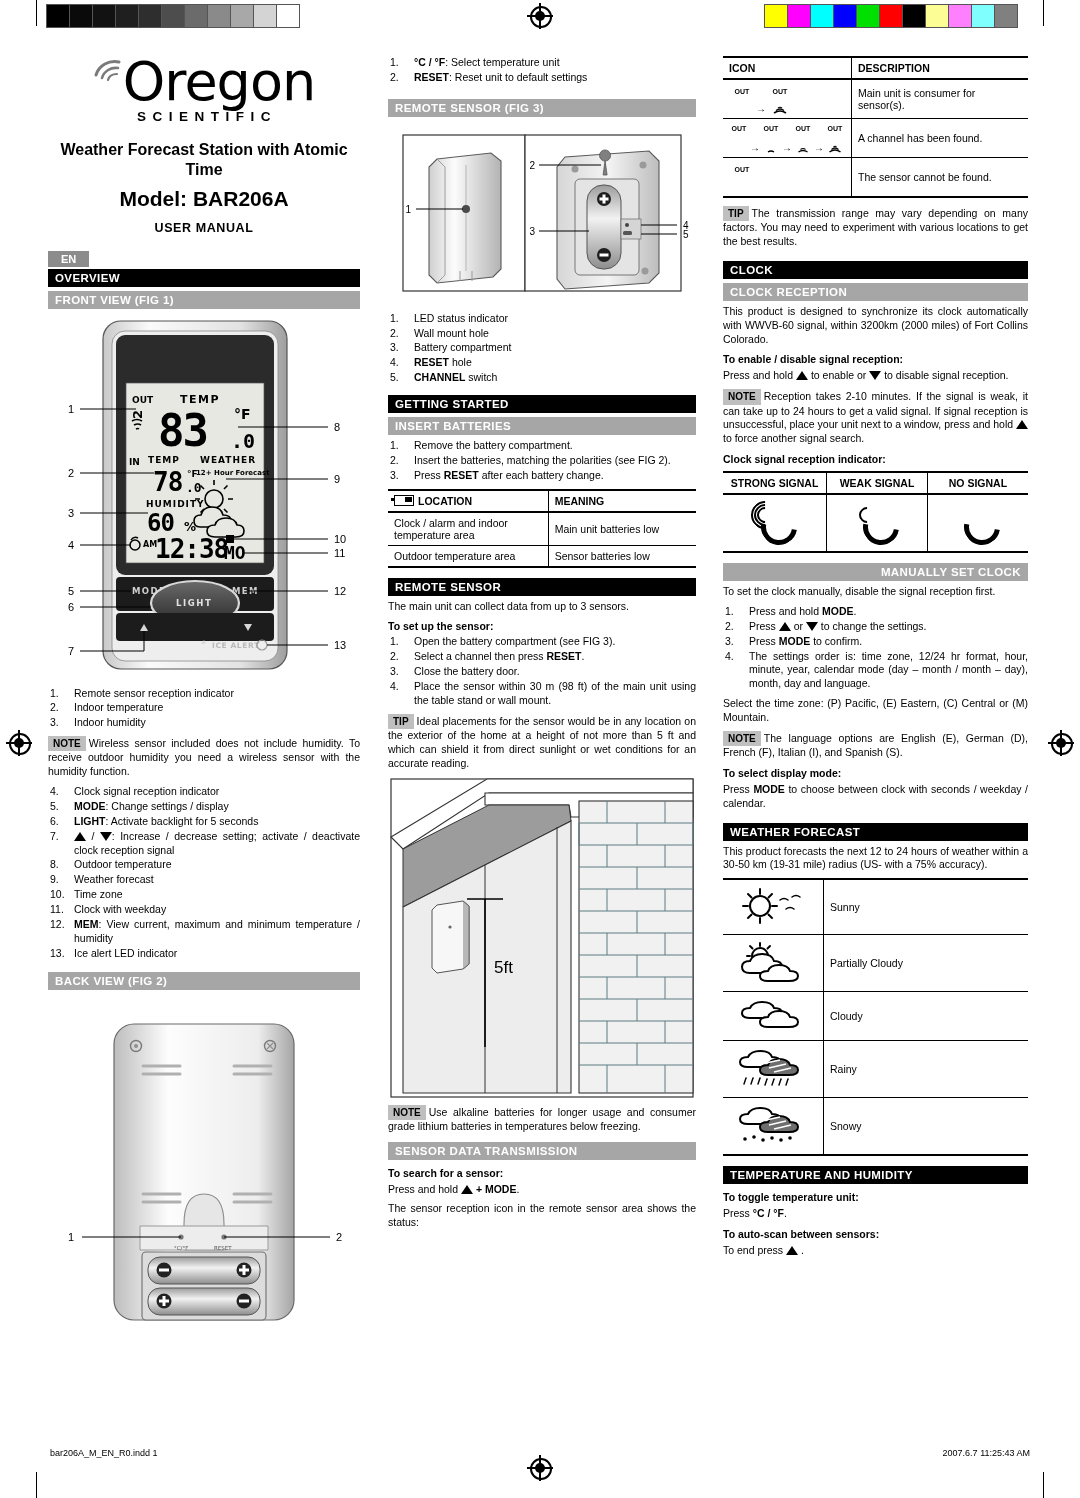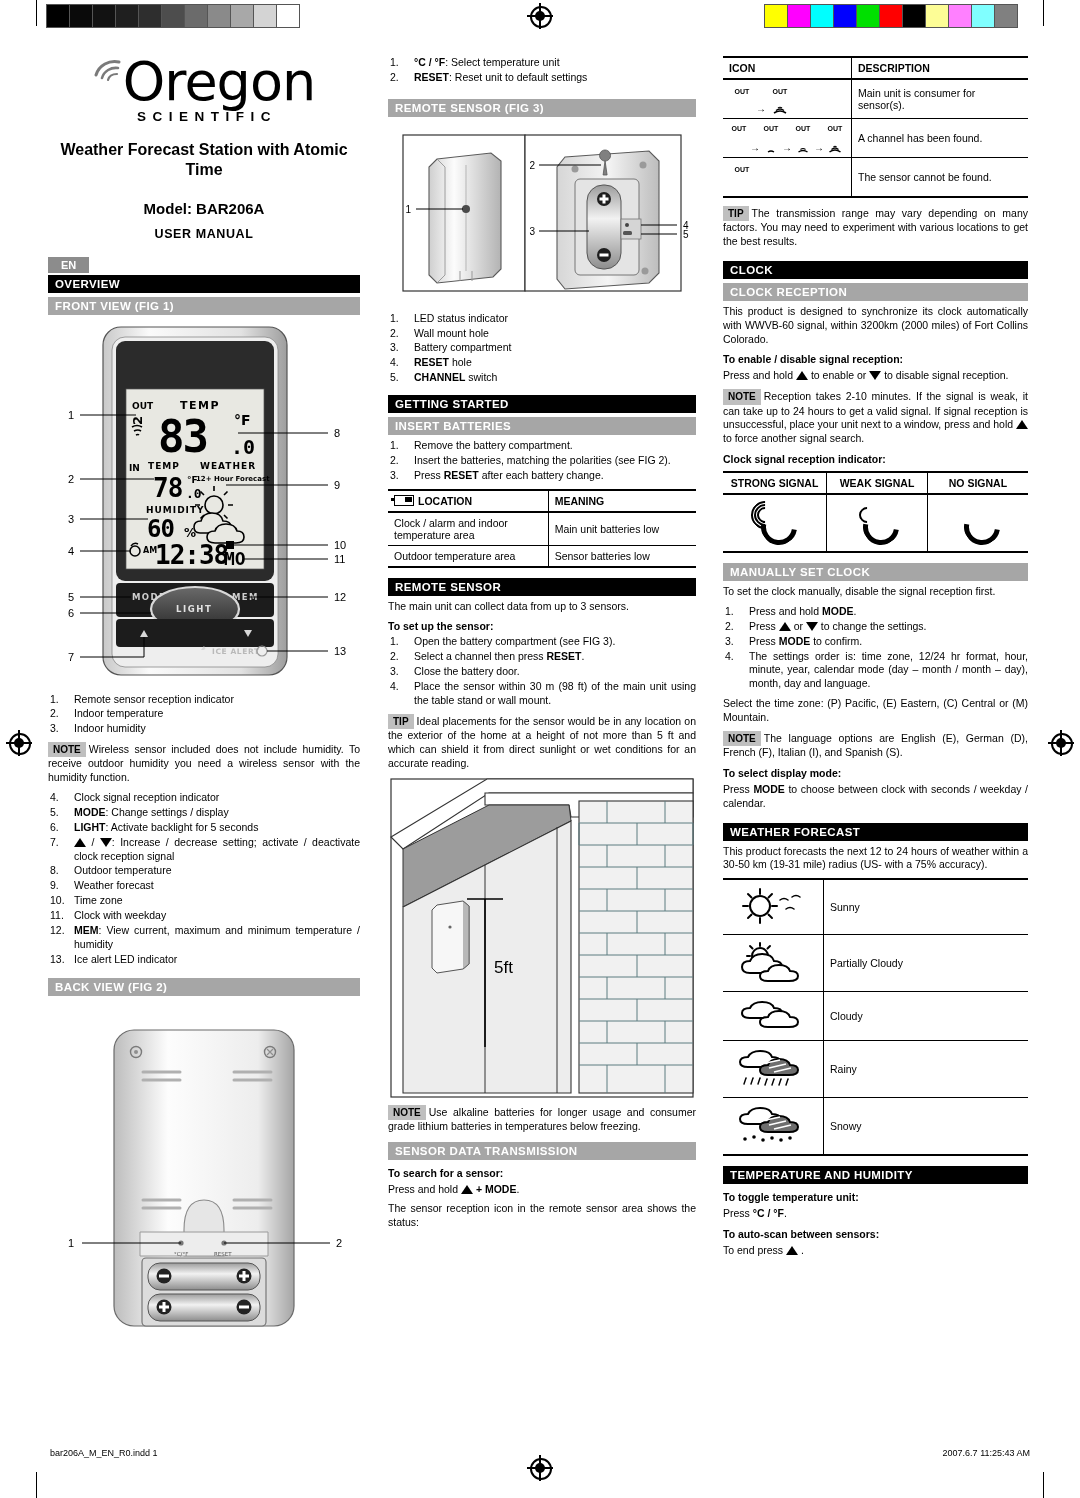--- a/index.html
+++ b/index.html
@@ -49,21 +49,21 @@
      font-size:11px;padding:2px 13px;margin:0 0 2px 0;}
 
   
   #title-block{text-align:center;padding-top:14px;}
   .logo-wrap{display:flex;justify-content:center;align-items:flex-start;margin-bottom:2px;}
   .brand{font-size:54px;font-weight:normal;letter-spacing:-1px;line-height:.9;
      font-family:"DejaVu Sans", sans-serif;}
   .brand-sub{font-size:13.5px;font-weight:bold;letter-spacing:6.5px;
      margin:2px 0 0 6px;}
   .title-main{font-size:16px;font-weight:bold;line-height:1.25;margin-top:16px;}
-  .title-model{font-size:15px;font-weight:bold;margin-top:20px;}
+  .title-model{font-size:21px;font-weight:bold;margin-top:7px;}
   .title-manual{font-size:12.5px;font-weight:bold;letter-spacing:.6px;margin-top:10px;}
 
   
   p.t{font-size:10.5px;line-height:1.32;margin:4px 0 6px 0;text-align:justify;}
   p.t.nj{text-align:left;}
   .subhead{font-size:10.5px;font-weight:bold;margin:7px 0 3px 0;}
   ol.num{list-style:none;margin:3px 0 6px 0;padding:0;}
   ol.num>li{font-size:10.5px;line-height:1.32;margin:0 0 1px 0;
      padding-left:26px;position:relative;text-align:justify;}
   ol.num>li>.n{position:absolute;left:2px;top:0;width:20px;}
@@ -693,21 +693,21 @@
       </td>
       <td class="sigcell vdiv">
         <span class="sig">
           <span class="arc"></span>
         </span>
       </td>
     </tr>
   </tbody>
       </table>
 
-  <div class="bar-gray" style="margin-top:10px;">MANUALLY SET CLOCK</div>
+  <div class="bar-gray" style="margin-top:10px;text-align:right;">MANUALLY SET CLOCK</div>
   <p class="t nj">To set the clock manually, disable the signal reception first.</p>
 
   <ol class="num">
     <li><span class="n">1.</span><span>Press and hold </span><b>MODE</b><span>.</span></li>
     <li><span class="n">2.</span><span>Press </span><span class="tri-up"></span> or <span class="tri-dn"></span><span> to change the settings.</span></li>
     <li><span class="n">3.</span><span>Press </span><b>MODE</b><span> to confirm.</span></li>
     <li><span class="n">4.</span><span>The settings order is: time zone, 12/24 hr format, hour, minute, year, calendar mode (day – month / month – day), month, day and language.</span></li>
   </ol>
 
   <p class="t">Select the time zone: (P) Pacific, (E) Eastern, (C) Central or (M) Mountain.</p>

